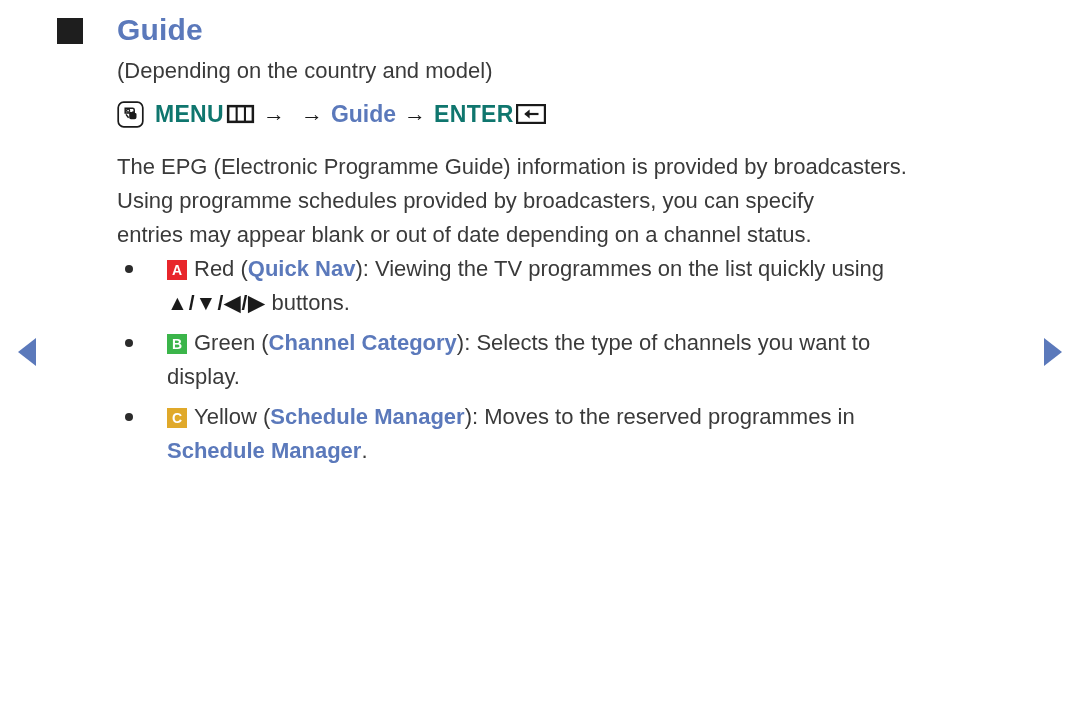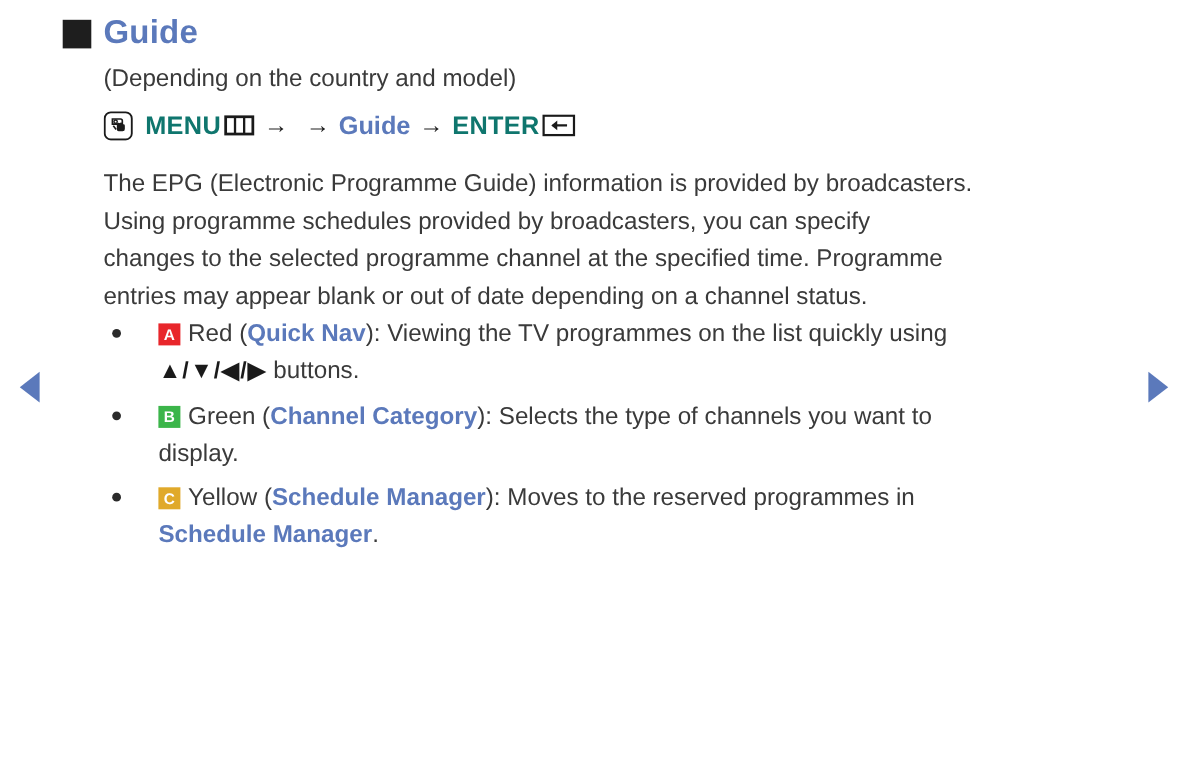--- a/index.html
+++ b/index.html
@@ -48,21 +48,21 @@
   .section-marker {
     position: absolute;
     left: 57px;
     top: 18px;
     width: 26px;
     height: 26px;
     background: #1e1e1e;
   }
   .content {
     position: absolute;
-    left: 94px;
+    left: 117px;
     top: 10px;
     width: 920px;
   }
   .page-title {
     font-size: 30px;
     font-weight: bold;
     color: #5b79bb;
     line-height: 40px;
     letter-spacing: 0.2px;
     margin: 0;
@@ -242,21 +242,20 @@
           <rect x="1.1" y="1.1" width="27.8" height="17.8" fill="none" stroke="#1a1a1a" stroke-width="2.2"></rect>
           <path d="M22.5 10 H9.5" stroke="#1a1a1a" stroke-width="2.2" fill="none"></path>
           <path d="M13.6 5.6 L8.2 10 L13.6 14.4 Z" fill="#1a1a1a"></path>
         </svg>
       </span>
     </div>
 
     <div class="body-para">
       <div>The EPG (Electronic Programme Guide) information is provided by broadcasters.</div>
       <div>Using programme schedules provided by broadcasters, you can specify</div>
-      <div>changes to the selected programme channel at the specified time. Programme</div>
       <div>entries may appear blank or out of date depending on a channel status.</div>
     </div>
 
     <div class="bullets">
 
       <div class="bullet-row">
         <span class="bullet-dot"></span>
         <div class="bullet-body">
           <div class="line">
             <span class="color-badge badge-red">A</span><span>Red (</span><span class="hl">Quick Nav</span><span>): Viewing the TV programmes on the list quickly using</span>

